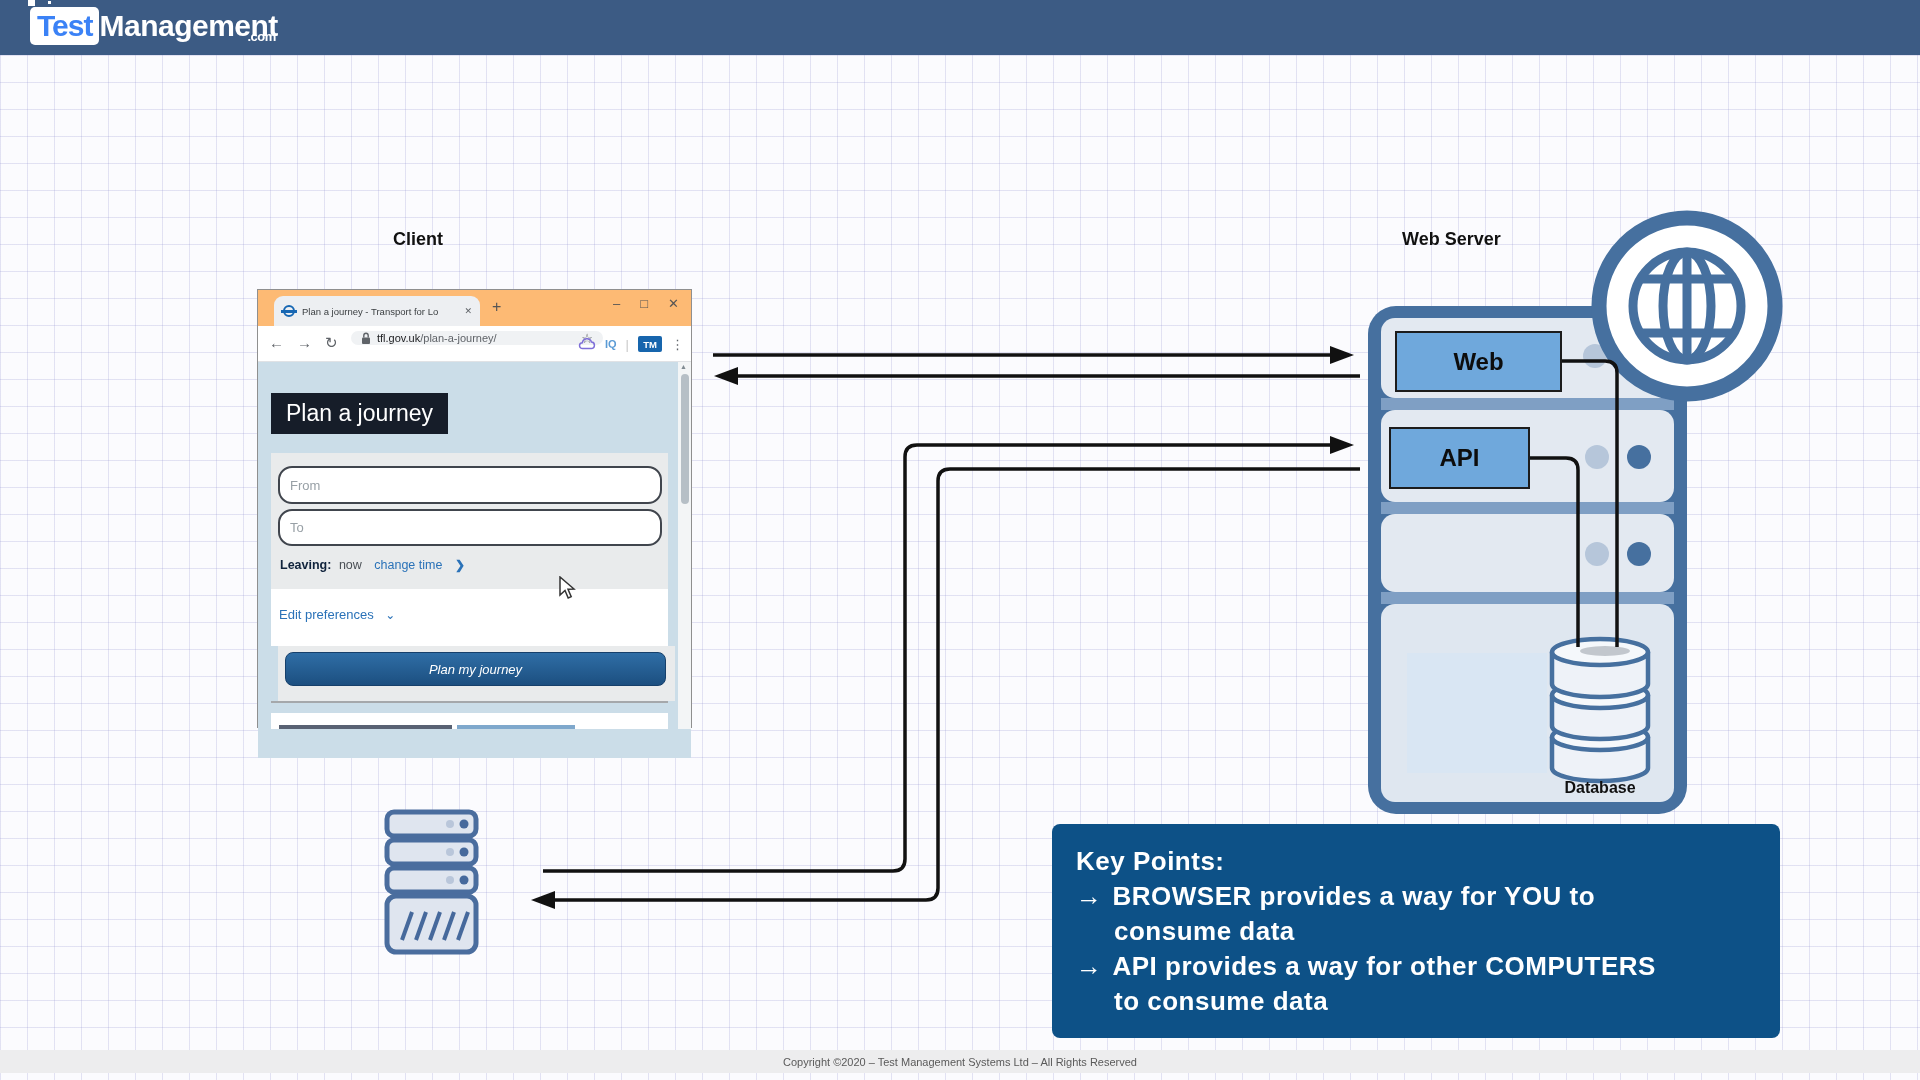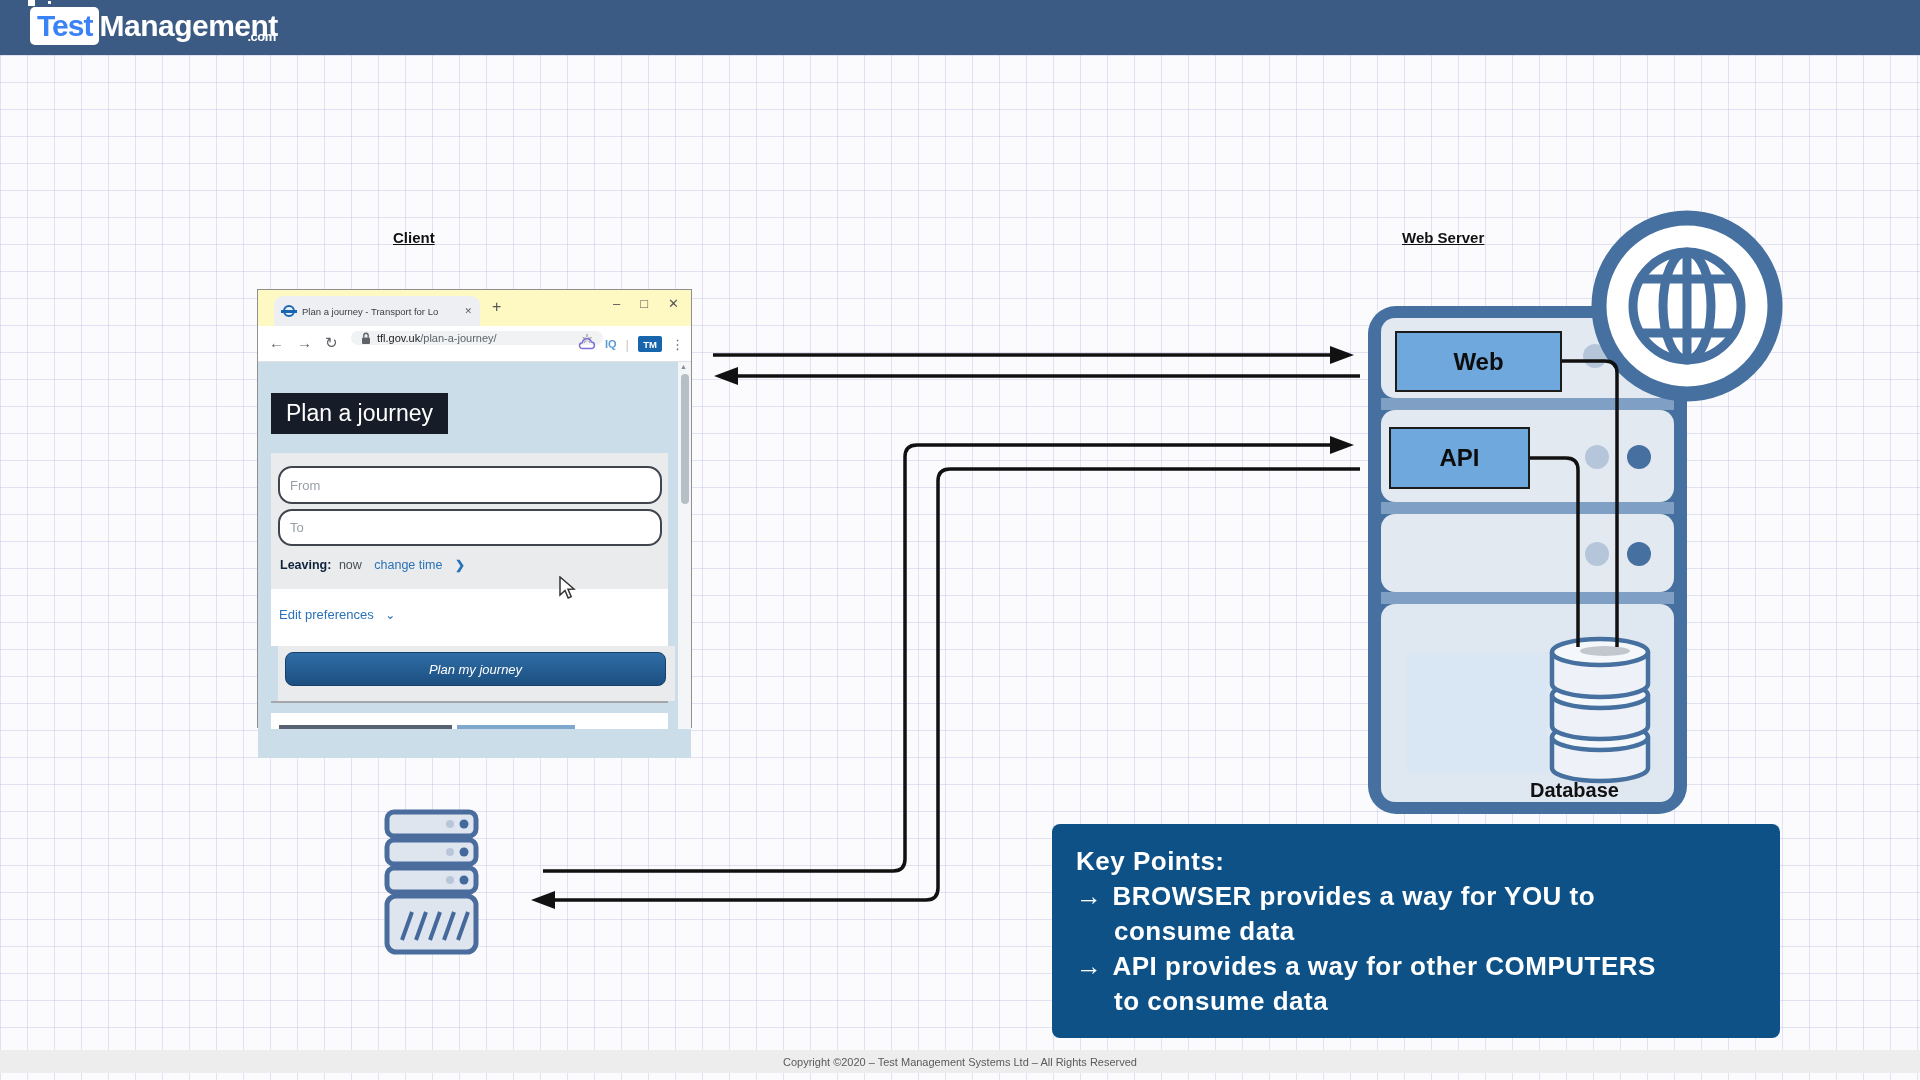--- a/index.html
+++ b/index.html
@@ -19,51 +19,51 @@
   .logo-com { position:absolute; right:2px; bottom:-11px; font-size:13px; font-weight:bold; color:#ffffff; }
 
   
   .stage { position:relative; width:1920px; height:1025px;
     background-color:#fbfbfe;
     background-image:
       linear-gradient(to right, rgba(160,160,215,0.28) 1px, transparent 1px),
       linear-gradient(to bottom, rgba(160,160,215,0.28) 1px, transparent 1px);
     background-size:27px 27px; }
 
-  .big-label { position:absolute; font-size:15px; font-weight:bold; color:#111;text-decoration:underline; }
+  .big-label { position:absolute; font-size:18px; font-weight:bold; color:#111; }
   .client-label { left:393px; top:174px; }
   .webserver-label { left:1402px; top:174px; }
 
   .scene { position:absolute; left:0; top:0; width:1920px; height:1025px; }
 
   
   .svc-box { position:absolute; background:#6fa8dc; border:2px solid #1c1c1c;
     display:flex; align-items:center; justify-content:center;
     font-size:24px; font-weight:bold; color:#0d0d0d; }
   .web-box { left:1395px; top:276px; width:167px; height:61px; }
   .api-box { left:1389px; top:372px; width:141px; height:62px; }
-  .db-label { position:absolute; left:1530px; top:724px; width:140px; text-align:left;
-    font-size:20px; font-weight:bold; color:#111; }
+  .db-label { position:absolute; left:1530px; top:724px; width:140px; text-align:center;
+    font-size:16px; font-weight:bold; color:#111; }
 
   
   .kp { position:absolute; left:1052px; top:769px; width:728px; height:214px;
     background:#0d5187; border-radius:8px; color:#ffffff; padding:20px 24px;
     font-size:26px; font-weight:bold; line-height:35px; letter-spacing:0.5px; }
   .kp-row { display:flex; gap:10px; }
   .kp-cont { margin-left:38px; }
 
   
   .footer-band { position:absolute; left:0; top:995px; width:1920px; height:23px;
     background:#ededee; display:flex; align-items:center; justify-content:center; }
   .copyright { font-size:11px; color:#5a5a5a; }
 
   
   .browser { position:absolute; left:257px; top:234px; width:435px; height:439px;
     background:#ffffff; border:1px solid #8f8f8f; }
-  .b-top { position:relative; height:36px; background:#fef9c3; }
+  .b-top { position:relative; height:36px; background:#fdba74; }
   .tab { position:absolute; left:16px; top:6px; width:206px; height:30px;
     background:#edeff2; border-radius:9px 9px 0 0; display:flex; align-items:center;
     padding:0 8px; gap:6px; }
   .roundel { position:relative; width:14px; height:14px; flex:0 0 auto; }
   .roundel-c { position:absolute; left:1px; top:1px; width:12px; height:12px;
     border:2.5px solid #1767b3; border-radius:50%; }
   .roundel-bar { position:absolute; left:-1px; top:5.5px; width:16px; height:3px; background:#1767b3; }
   .tab-title { flex:1; font-size:9.5px; color:#3c4043; white-space:nowrap; overflow:hidden; }
   .tab-x { font-size:9px; color:#5f6368; }
   .newtab { position:absolute; left:234px; top:8px; font-size:16px; color:#555; }

